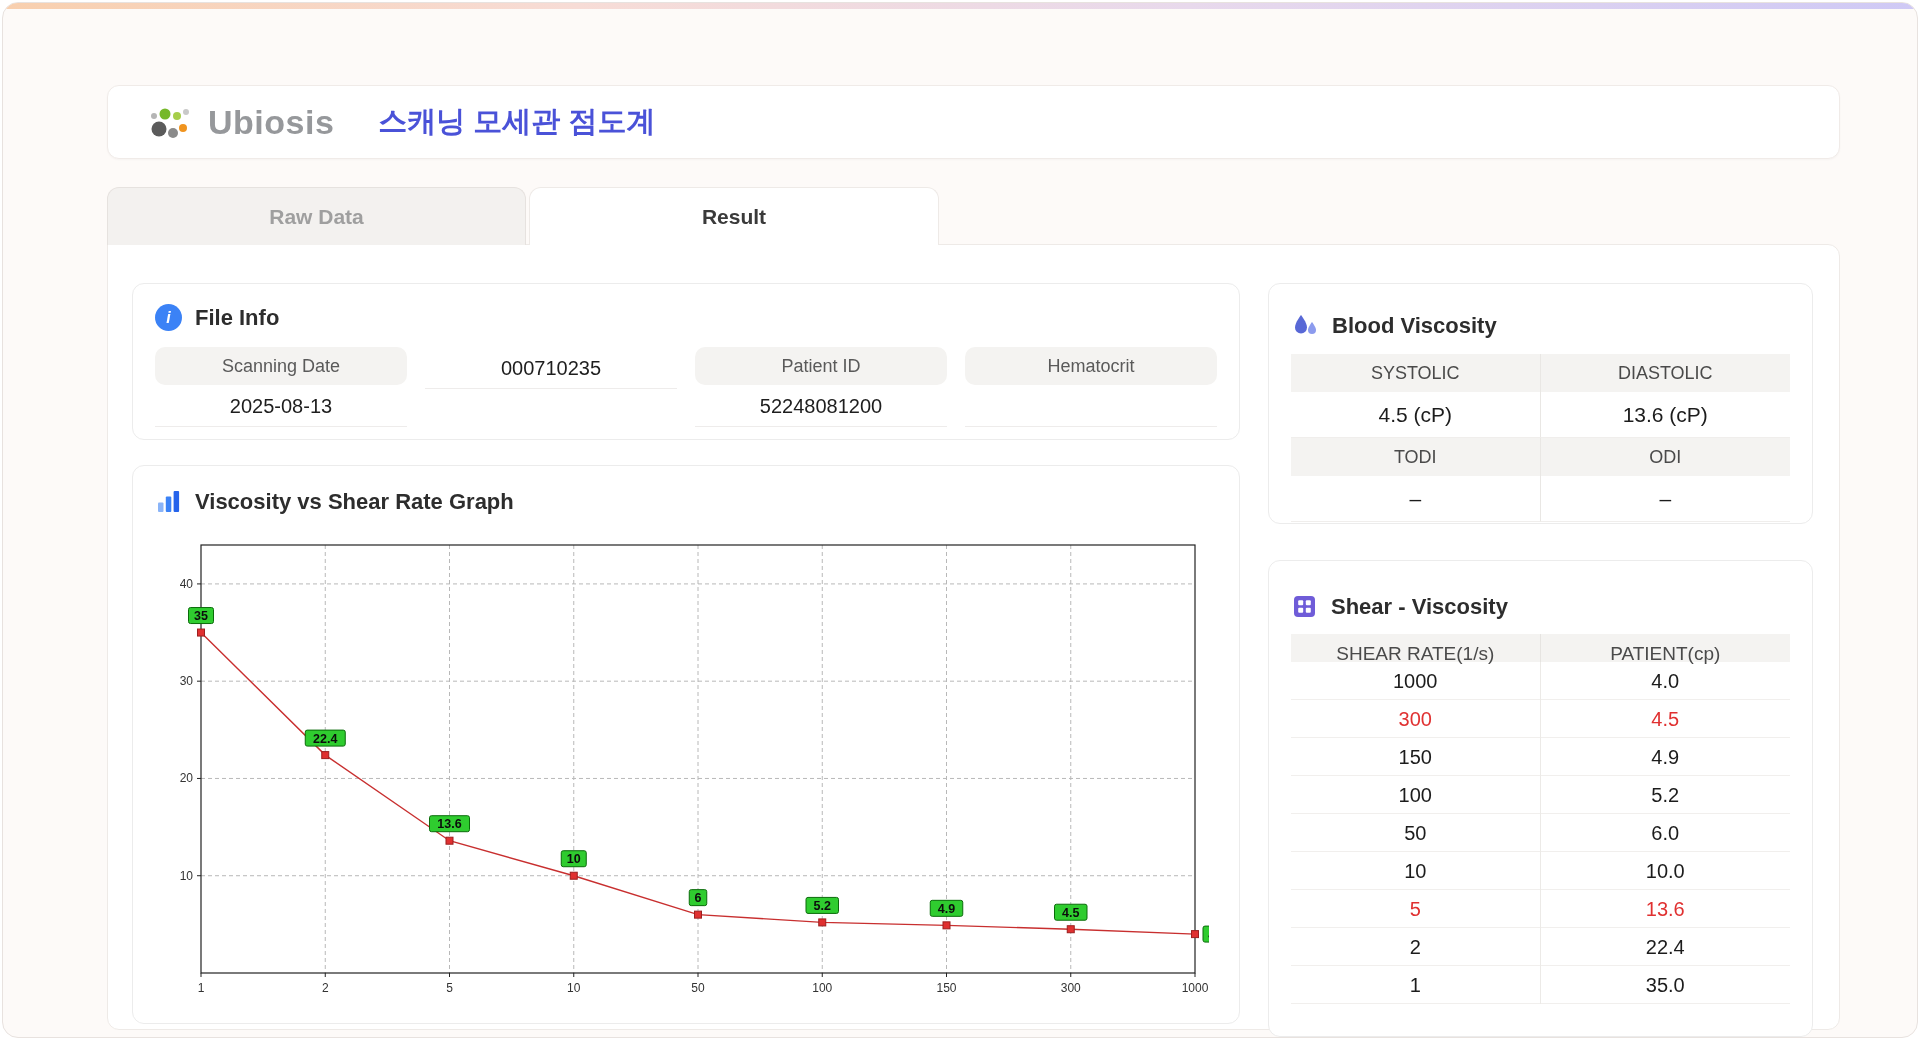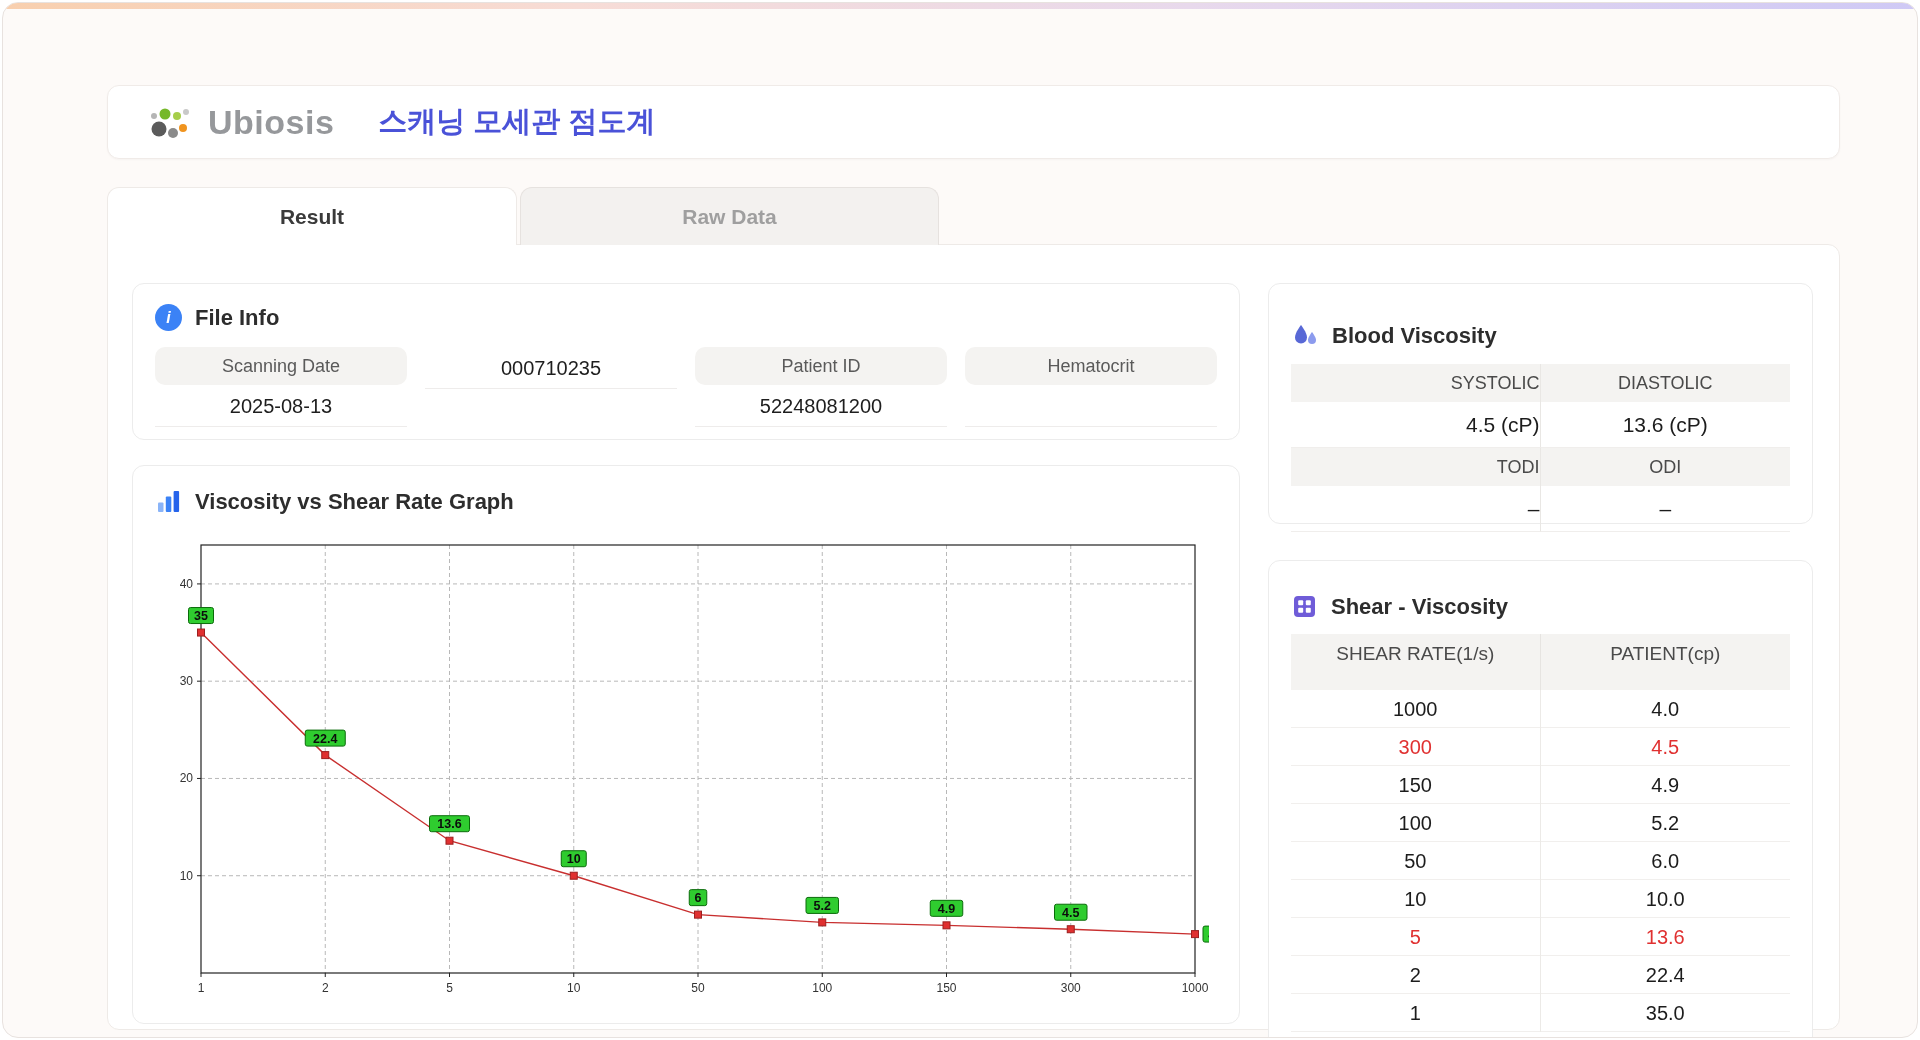--- a/index.html
+++ b/index.html
@@ -71,38 +71,38 @@
     font-size:20px; color:#1e1e1e; border-bottom:1px solid #eeeceb;
   }
 
   
   .graph-card { margin-top:25px; padding:22px; flex:1; }
   #shear-chart { margin:16px 0 0 4px; display:block; }
   .tick   { font-size:12px; fill:#333; }
   .plabel { font-size:12.5px; font-weight:700; fill:#0c0c0c; }
 
   
-  .bv-card { padding:38px 22px; height:241px; }
+  .bv-card { padding:28px 22px; height:241px; }
   .bv-table { margin-top:14px; }
   .bv-row { display:grid; grid-template-columns:1fr 1fr; }
   .bv-h {
     background:#f4f3f1; height:38px; line-height:38px; text-align:center;
     font-size:18px; color:#4a4a4a;
   }
   .bv-v {
     height:46px; line-height:46px; text-align:center;
     font-size:21px; color:#1c1c1c; border-bottom:1px solid #f0eeec;
   }
-  .bv-row > div:first-child { border-right:1px solid #e9e7e4;text-align:right; }
+  .bv-row > div:first-child { border-right:1px solid #e9e7e4; }
 
   
   .sv-card { padding:32px 22px; flex:1; }
   .sv-head {
     display:grid; grid-template-columns:1fr 1fr; background:#f4f3f1;
-    height:56px; line-height:40px; text-align:center; font-size:19px; color:#4a4a4a;
+    height:28px; line-height:40px; text-align:center; font-size:19px; color:#4a4a4a;
     margin-top:14px;
   }
   .sv-head > div:first-child { border-right:1px solid #e6e4e1; }
   .sv-row {
     display:grid; grid-template-columns:1fr 1fr; height:38px; line-height:38px;
     text-align:center; font-size:20px; color:#1c1c1c; border-bottom:1px solid #f1efed;
   }
   .sv-row > .sv-cell:first-child { border-right:1px solid #eceae7; }
   .sv-row.red .sv-cell { color:#e03131; }
 </style>
@@ -122,25 +122,25 @@
         <circle cx="29" cy="15" r="4" fill="#a6ce4a"></circle>
         <circle cx="38" cy="11" r="3" fill="#c9c9c9"></circle>
         <circle cx="6" cy="15" r="3" fill="#b5b5b5"></circle>
       </svg>
       <span class="brand-text">Ubiosis</span>
     </div>
     <div class="app-title">스캐닝 모세관 점도계</div>
   </div>
 
   <div class="tabs">
+    <div class="tab inactive">
+      <span>Raw Data</span>
+    </div>
     <div class="tab active">
       <span>Result</span>
-    </div>
-    <div class="tab inactive">
-      <span>Raw Data</span>
     </div>
   </div>
 
   <div class="main-card">
 
     <div class="col-left">
 
       <div class="panel fileinfo">
         <div class="panel-title-row">
           <span class="info-icon">i</span>

